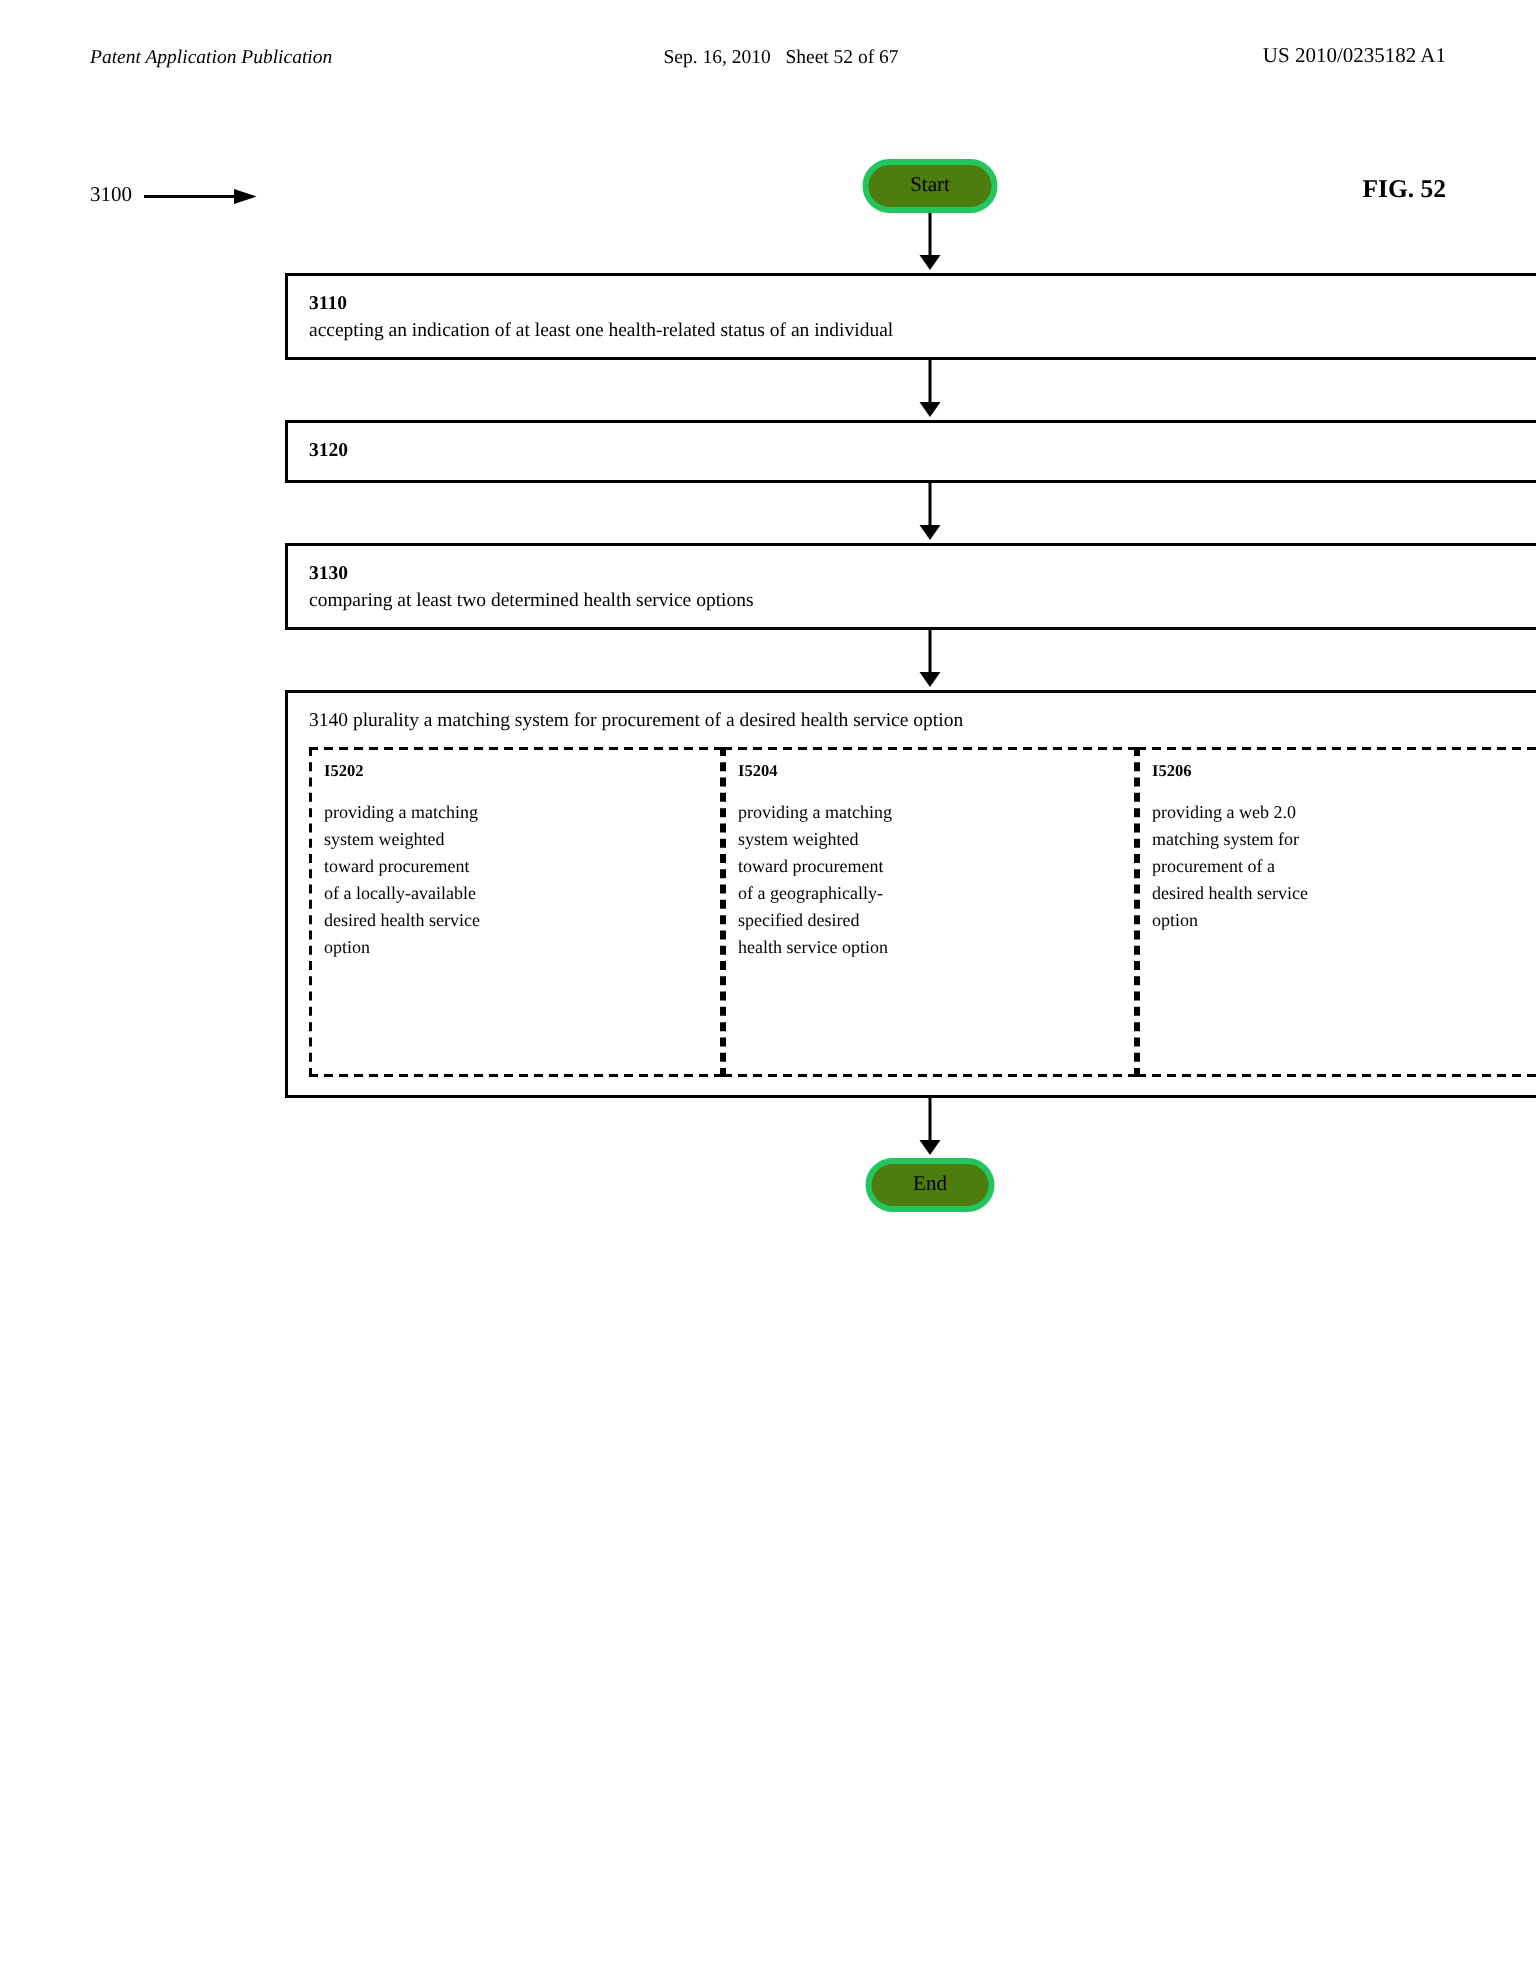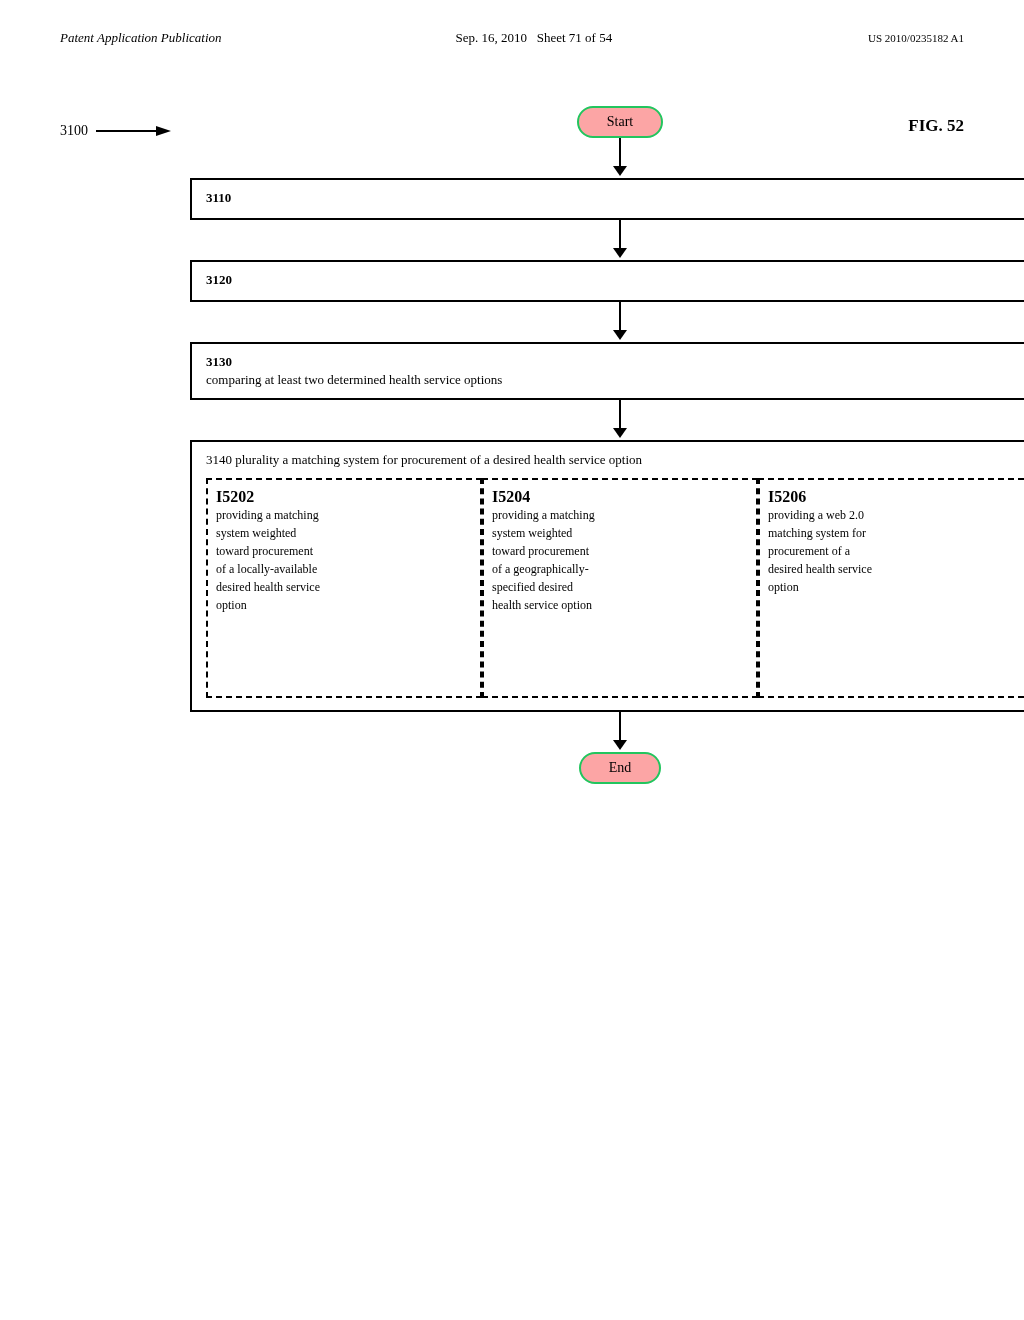--- a/index.html
+++ b/index.html
@@ -28,21 +28,21 @@
       font-size: 13px;
     }
     .header-left {
       font-style: italic;
       font-size: 13px;
     }
     .header-center {
       font-size: 13px;
     }
     .header-right {
-      font-size: 11px;
+      font-size: 14px;
       margin-left: 22px;
     }
 
     
     .diagram {
       position: relative;
       width: 100%;
     }
 
     
@@ -52,26 +52,26 @@
       right: 0px;
       font-size: 17px;
       font-weight: bold;
     }
 
     
     .oval {
       display: inline-flex;
       align-items: center;
       justify-content: center;
-      border: 2px solid #22c55e;
+      border: 4px solid #22c55e;
       border-radius: 50px;
       padding: 6px 28px;
       font-size: 14px;
       font-weight: normal;
-      background: #fca5a5;
+      background: #4d7c0f;
       min-width: 80px;
     }
 
     
     .flow-box {
       border: 2px solid #000;
       padding: 10px 14px;
       font-size: 13px;
       width: 860px;
       margin-left: 0px;
@@ -135,36 +135,36 @@
     .sub-box {
       flex: 1;
       border: 2px dashed #000;
       padding: 8px;
       font-size: 12px;
       min-height: 220px;
       position: relative;
     }
 
     .sub-box .sub-id {
-      font-size: 16px;
+      font-size: 11px;
       font-weight: bold;
       display: block;
-      margin-bottom: 0;
+      margin-bottom: 12px;
     }
   </style>
 </head>
 <body>
 
 <div class="page">
 
   <div class="header">
     <div class="header-left">Patent Application Publication</div>
     <div class="header-center">
       <span>Sep. 16, 2010</span>&nbsp;&nbsp;
-      <span>Sheet 71 of 54</span>
+      <span>Sheet 52 of 67</span>
     </div>
     <div class="header-right">US 2010/0235182 A1</div>
   </div>
 
   <div class="diagram">
 
     <div class="fig-label">FIG. 52</div>
 
     <div style="display:flex; align-items:flex-start; margin-bottom:0; width:100%;">
 
@@ -180,20 +180,21 @@
       </div>
 
       <div style="display:flex; flex-direction:column; align-items:center; flex:1; margin-right:80px;">
 
         <div class="oval">Start</div>
 
         <div class="arrow-down" style="width:100%;"></div>
 
         <div class="flow-box">
           <span class="box-id">3110</span>
+          <span>accepting an indication of at least one health-related status of an individual</span>
         </div>
 
         <div class="arrow-down" style="width:100%;"></div>
 
         <div class="flow-box">
           <span class="box-id">3120</span>
         </div>
 
         <div class="arrow-down" style="width:100%;"></div>
 

